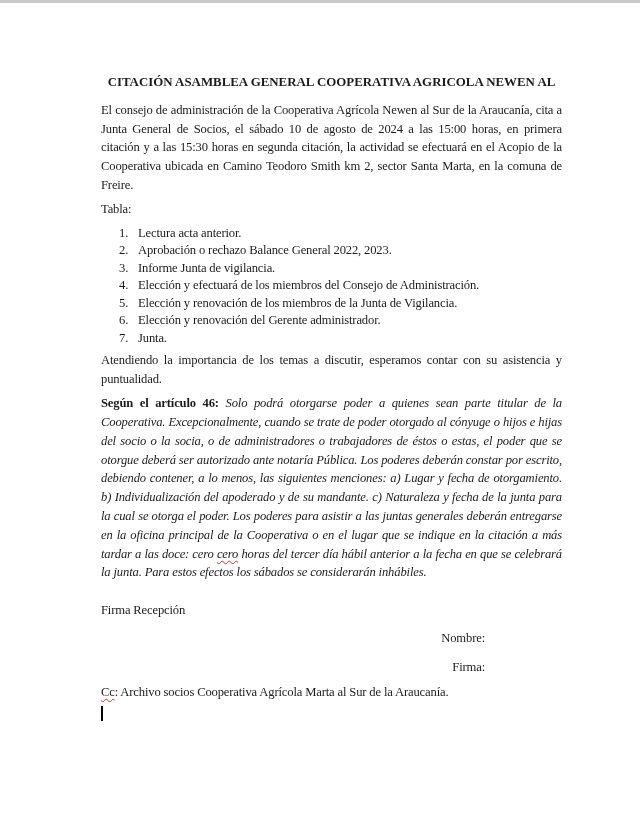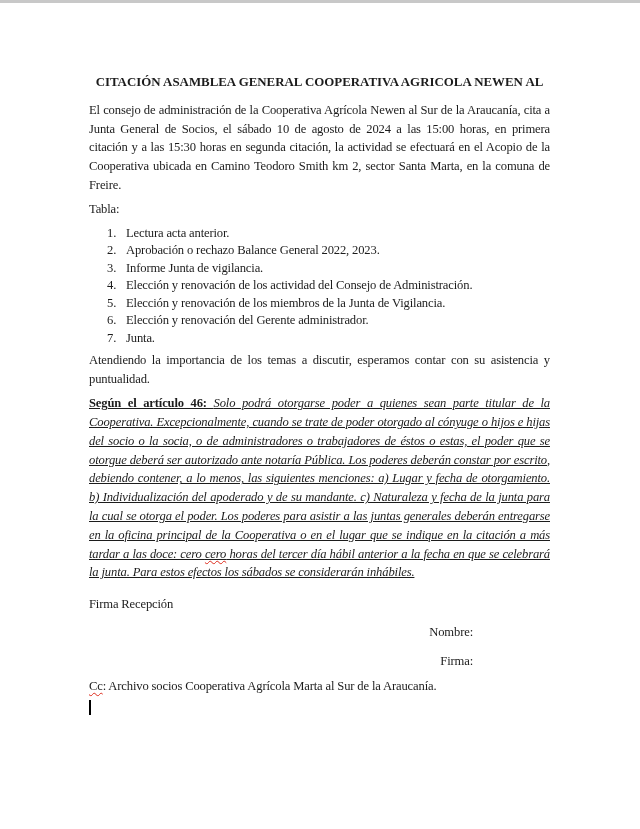--- a/index.html
+++ b/index.html
@@ -7,38 +7,38 @@
     width:640px;height:829px;position:relative;overflow:hidden;
     background:#ffffff;
     font-family:"Liberation Serif","DejaVu Serif",serif;
     color:#1c1c1c;
   }
   .top-edge{
     position:absolute;top:0;left:0;width:640px;height:3px;
     background:#c8c8c8;
   }
   .content{
-    position:absolute;left:89px;top:73px;width:461px;
+    position:absolute;left:101px;top:73px;width:461px;
     font-size:12.6px;line-height:18.8px;
     letter-spacing:-0.15px;
     text-align:justify;
   }
   .doc-title{
     font-size:12.9px;font-weight:bold;text-align:center;
     line-height:18.8px;margin:0 0 9px 0;letter-spacing:0;
   }
   .doc-title span{display:block;white-space:nowrap;}
   p{margin:0 0 5.5px 0;}
   .agenda{margin:0 0 4px 0;line-height:17.5px;}
   .agenda-row{display:flex;text-align:left;}
   .agenda-num{flex:none;width:19px;margin-left:18px;}
   .agenda-text{flex:1;}
   .bold{font-weight:bold;}
   .italic{font-style:italic;}
-  .article-paragraph{margin-bottom:13px;text-decoration:underline;}
+  .article-paragraph{margin-bottom:19px;}
   .misspell{
     text-decoration-line:underline;
     text-decoration-style:wavy;
     text-decoration-color:#dd2b1c;
     text-decoration-thickness:1px;
     text-underline-offset:2px;
     text-align:right;
   }
   .reception-label{margin:0 0 9px 0;}
   .field-row{
@@ -80,21 +80,21 @@
     <div class="agenda-row">
       <span class="agenda-num">2.</span>
       <span class="agenda-text">Aprobación o rechazo Balance General 2022, 2023.</span>
     </div>
     <div class="agenda-row">
       <span class="agenda-num">3.</span>
       <span class="agenda-text">Informe Junta de vigilancia.</span>
     </div>
     <div class="agenda-row">
       <span class="agenda-num">4.</span>
-      <span class="agenda-text">Elección y renovación de los actividad del Consejo de Administración.</span>
+      <span class="agenda-text">Elección y efectuará de los miembros del Consejo de Administración.</span>
     </div>
     <div class="agenda-row">
       <span class="agenda-num">5.</span>
       <span class="agenda-text">Elección y renovación de los miembros de la Junta de Vigilancia.</span>
     </div>
     <div class="agenda-row">
       <span class="agenda-num">6.</span>
       <span class="agenda-text">Elección y renovación del Gerente administrador.</span>
     </div>
     <div class="agenda-row">

